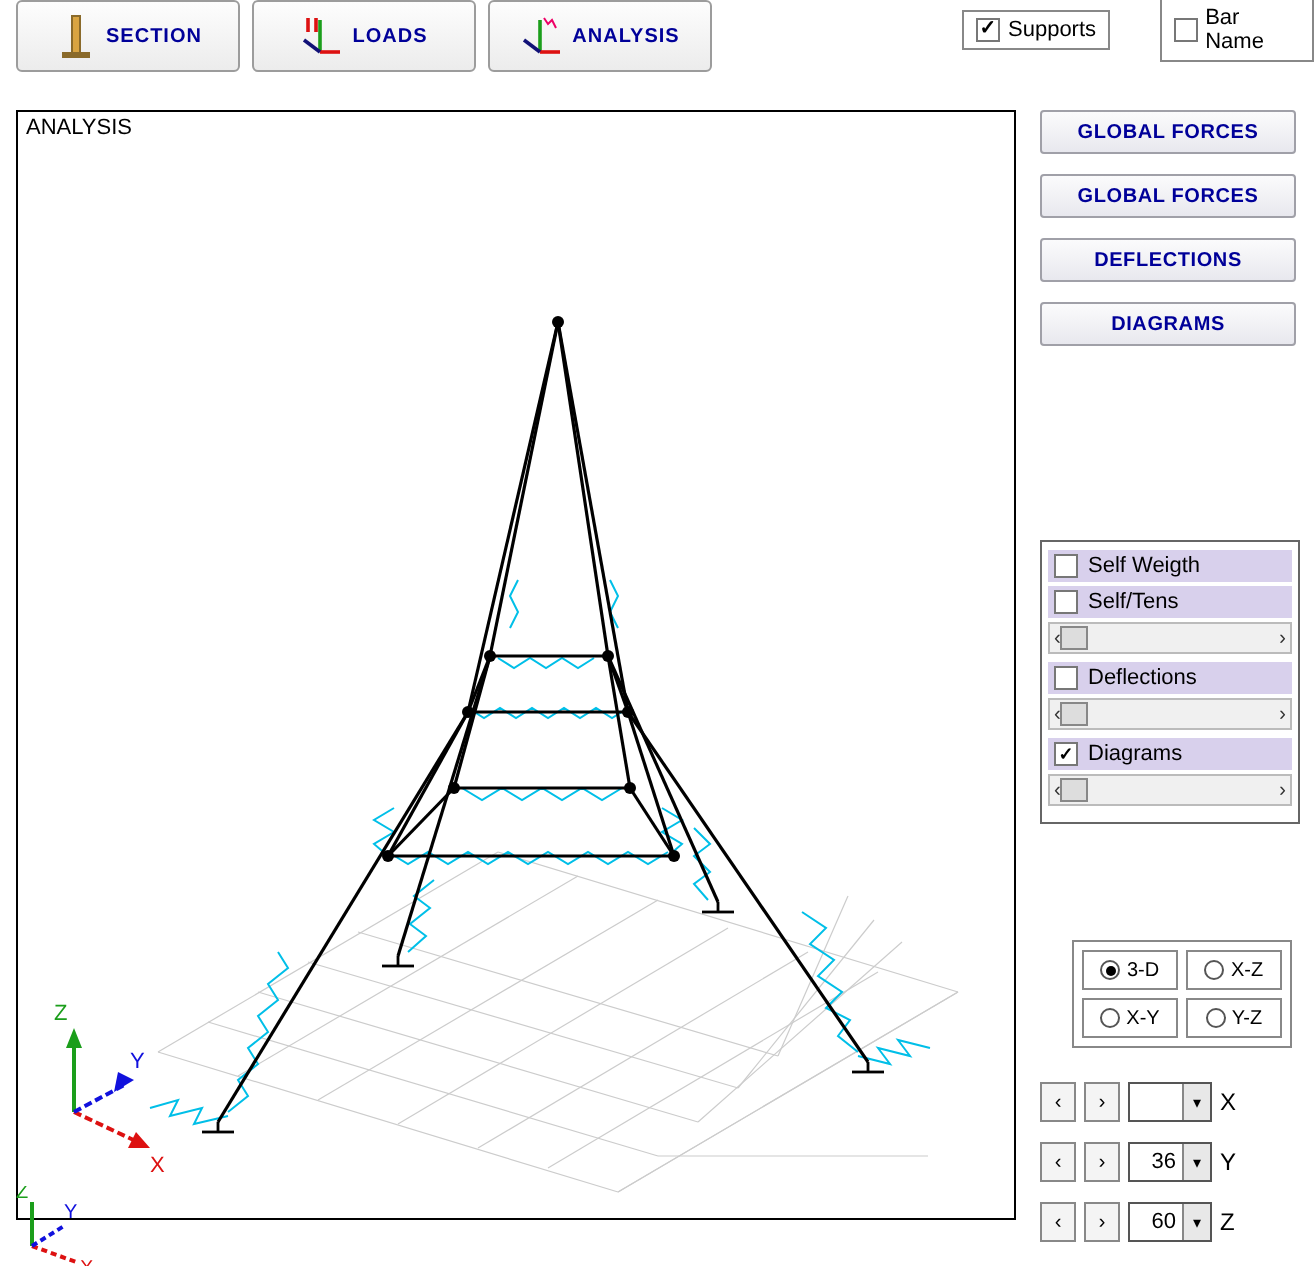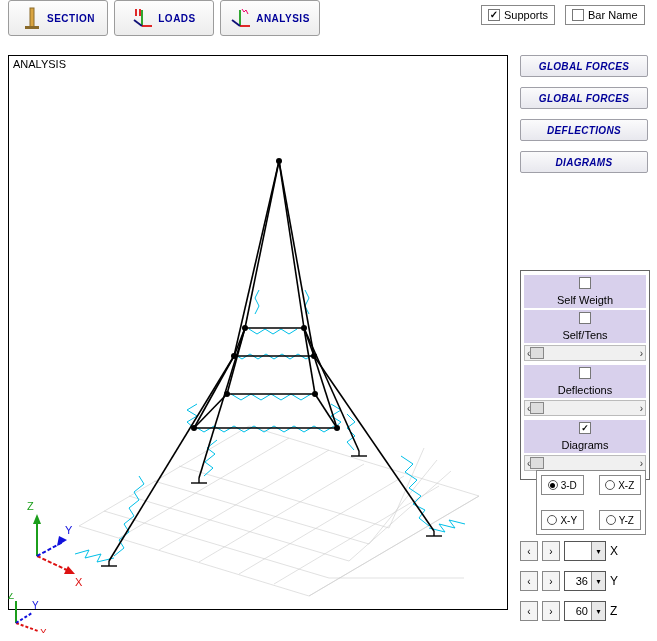--- a/index.html
+++ b/index.html
@@ -15,21 +15,21 @@
   }
   .toolbar {
     position: absolute;
     top: 0; left: 0;
     display: flex;
     gap: 6px;
     padding: 0 8px;
     align-items: flex-start;
   }
   .tbbtn {
-    width: 100px;
+    width: 112px;
     height: 36px;
     background: linear-gradient(#fdfdfd,#ececec);
     border: 1px solid #9c9c9c;
     border-radius: 3px;
     display: flex;
     align-items: center;
     justify-content: center;
     gap: 4px;
     color: #000099;
     font-weight: bold;
@@ -37,21 +37,21 @@
     letter-spacing: 0.5px;
   }
   .tbicon { width: 22px; height: 24px; display:flex; align-items:flex-end; justify-content:center;}
   .axis-mini line { stroke-width:1.8; }
   .check-area {
     position:absolute;
     top: 0; right: 0;
     width: 180px;
     height: 30px;
     display:flex;
-    gap:10px;
+    gap:25px;
     align-items:center;
     padding-left:4px;
   }
   .winbox {
     background:#fff;
     border:1px solid #888;
     padding:3px 6px;
     display:flex;
     align-items:center;
     gap:4px;
@@ -92,21 +92,20 @@
   }
   .panelbtn {
     width:128px; height:22px;
     margin-bottom:10px;
     background:linear-gradient(#fbfbfc,#e8e8ee);
     border:1px solid #a0a0a8;
     border-radius:2px;
     color:#000099;
     font-weight:bold;
     font-size:10px;
-    font-style:italic;
     display:flex;
     align-items:center;
     justify-content:center;
     letter-spacing:0.3px;
   }
 
   .opts {
     position:absolute;
     top:270px; left:520px;
     width:130px;
@@ -116,21 +115,20 @@
   }
   .optrow {
     display:flex;
     align-items:center;
     gap:5px;
     background:#d8d0ec;
     padding:2px 3px;
     margin-bottom:2px;
     font-size:11px;
     color:#000;
-    flex-direction:column;
   }
   .optcb {
     width:12px;height:12px;
     border:1px solid #777;
     background:#fff;
     display:inline-flex;
     align-items:center;justify-content:center;
     font-size:9px;
   }
   .optcb.checked::after { content:"✓"; font-weight:bold;}
@@ -151,21 +149,21 @@
   .slider .arrow { color:#333; cursor:default;}
 
   .viewbtns {
     position:absolute;
     top:470px; left:536px;
     width:110px;
     border:1px solid #888;
     padding:4px;
     display:grid;
     grid-template-columns:1fr 1fr;
-    gap:15px;
+    gap:4px;
     background:#fff;
   }
   .viewbtn {
     height:20px;
     background:#fff;
     border:1px solid #888;
     display:flex;
     align-items:center;
     justify-content:center;
     font-size:10px;

